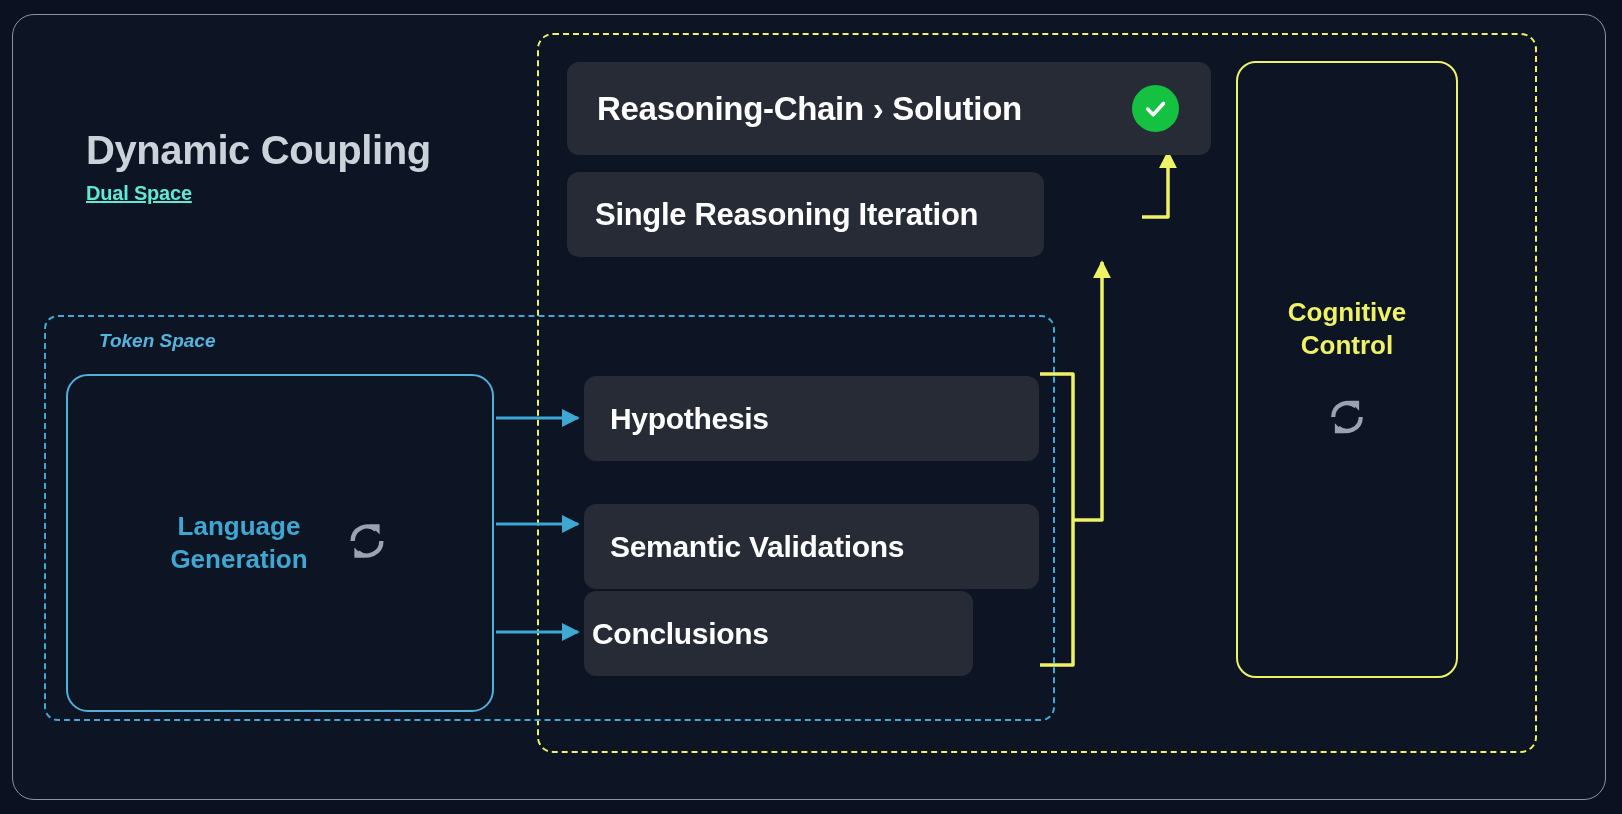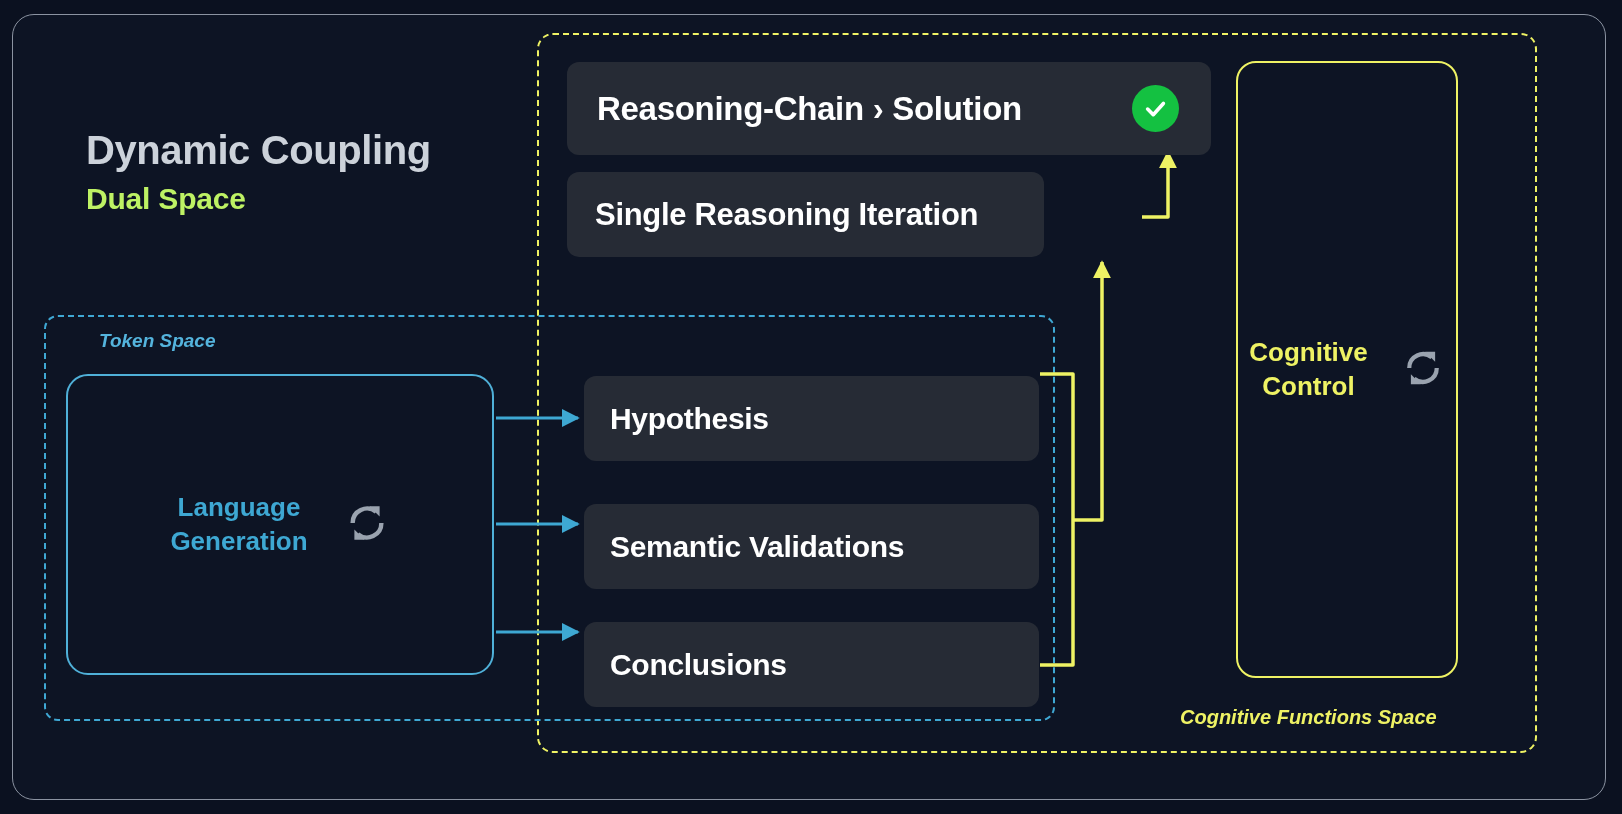--- a/index.html
+++ b/index.html
@@ -33,26 +33,27 @@
   }
   #title-main{
     font-size:40px;
     font-weight:bold;
     color:#ccd2da;
     letter-spacing:-0.4px;
     line-height:1.12;
     white-space:nowrap;
   }
   #title-sub{
-    font-size:30px;
-    font-weight:bold;
-    color:#bef264;
+    font-size:20px;
+    font-weight:bold;
+    color:#5eead4;
     letter-spacing:-0.2px;
     margin-top:9px;
     white-space:nowrap;
+    text-decoration:underline;
   }
   
   #cognitive-space{
     position:absolute;
     left:537px; top:33px;
     width:1000px; height:720px;
     border:2.5px dashed #eef264;
     border-radius:16px;
     box-sizing:border-box;
   }
@@ -80,21 +81,21 @@
     font-style:italic;
     font-weight:bold;
     color:#54b4dd;
     white-space:nowrap;
     margin-left:24px;
   }
   
   #language-box{
     position:absolute;
     left:66px; top:374px;
-    width:428px; height:301px;
+    width:428px; height:338px;
     border:2.5px solid #4fb0d8;
     border-radius:22px;
     box-sizing:border-box;
     display:flex;
     align-items:center;
     justify-content:center;
     gap:36px;
   }
   #language-label{
     font-size:26px;
@@ -151,37 +152,37 @@
     padding-left:26px;
     text-align:center;
   }
   #card-semantic{
     left:584px; top:483px;
     width:455px; height:85px;
     padding-left:26px;
     margin-top:21px;
   }
   #card-conclusions{
-    left:584px; top:622px;
-    width:455px; height:85px;
-    padding-left:26px;
+    left:584px; top:591px;
+    width:389px; height:85px;
+    padding-left:8px;
   }
   #card-hypothesis .card-label,
   #card-semantic .card-label,
   #card-conclusions .card-label{ font-size:30px; }
   
   #cognitive-control{
     position:absolute;
     left:1236px; top:61px;
     width:222px; height:617px;
     border:2.5px solid #eef264;
     border-radius:20px;
     box-sizing:border-box;
     display:flex;
-    flex-direction:row;
+    flex-direction:column;
     align-items:center;
     justify-content:center;
     gap:33px;
   }
   #cognitive-control-label{
     font-size:26px;
     font-weight:bold;
     color:#eef264;
     text-align:center;
     line-height:1.28;
@@ -196,21 +197,20 @@
   }
 </style>
 </head>
 <body>
 
 <div id="stage">
 
   <div id="outer-frame"></div>
 
   <div id="cognitive-space"></div>
-  <div id="cognitive-space-label">Cognitive Functions Space</div>
 
   <div id="token-space"></div>
   <div id="token-space-label">Token Space</div>
 
   <div id="title-block">
     <div id="title-main">Dynamic Coupling</div>
     <div id="title-sub">Dual Space</div>
   </div>
 
   <svg id="connectors" viewBox="0 0 1622 814">

